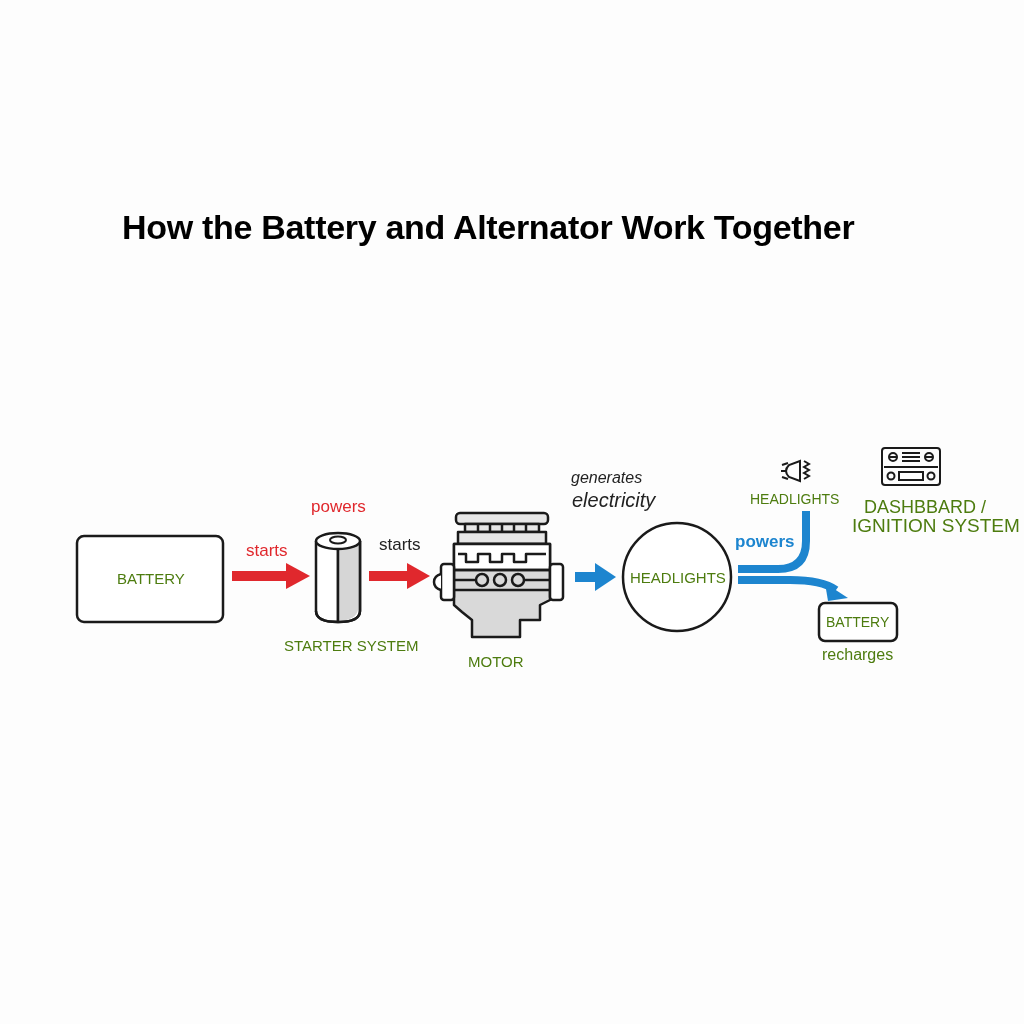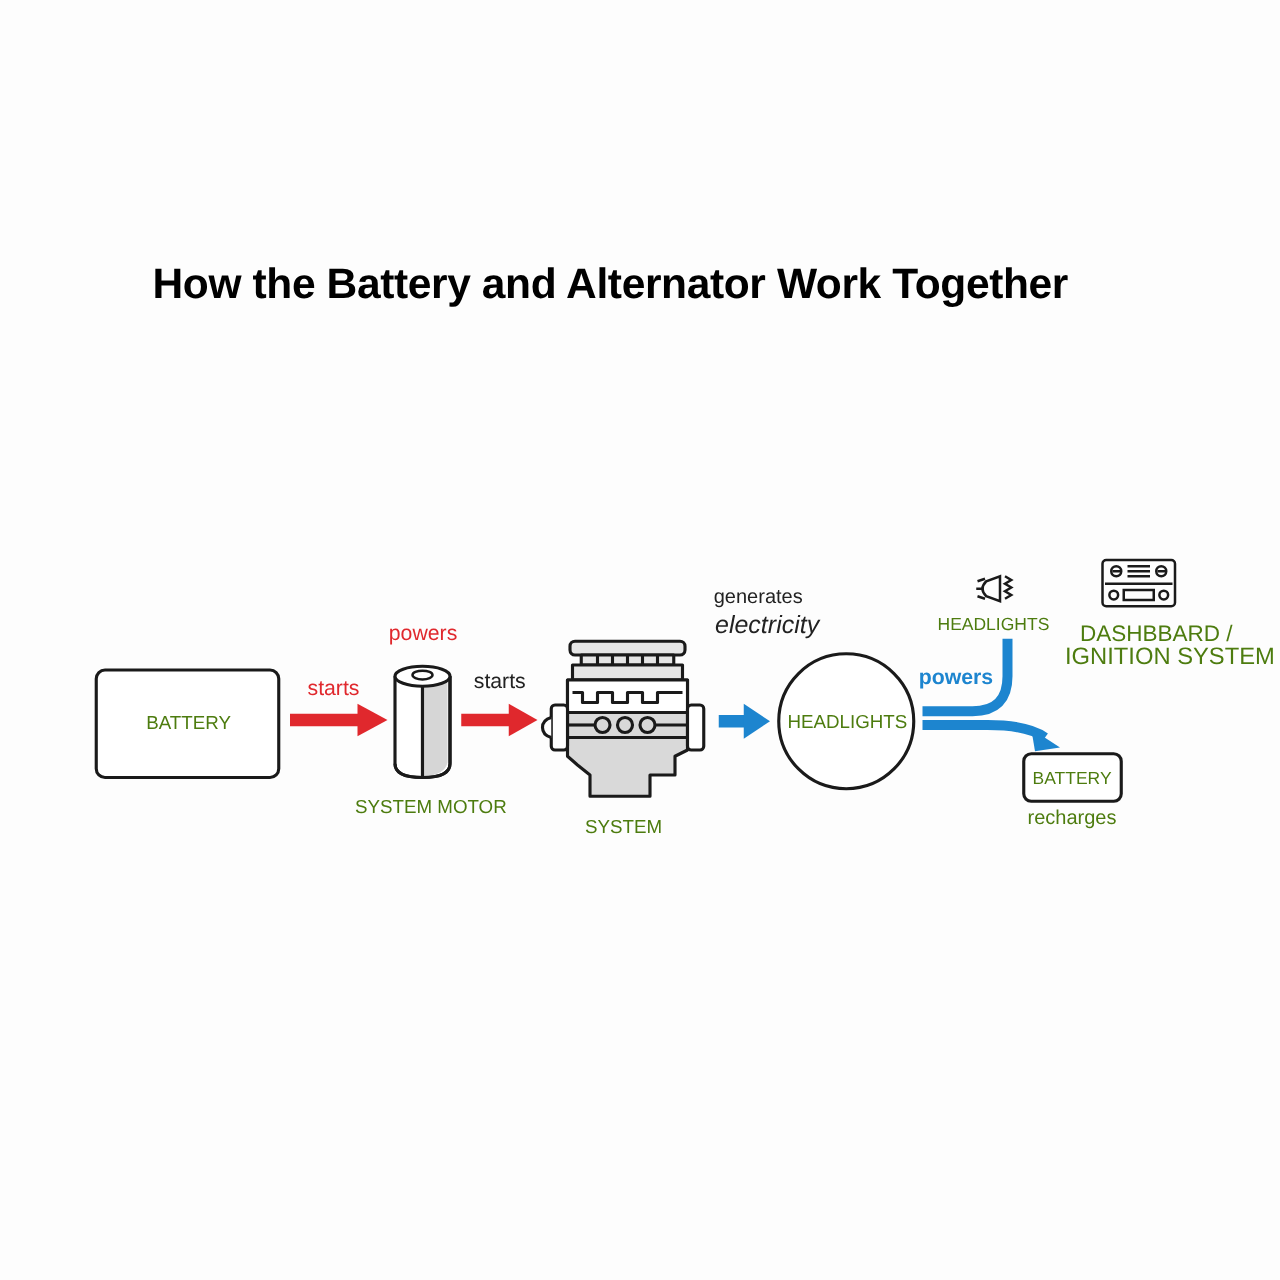--- a/index.html
+++ b/index.html
@@ -101,23 +101,23 @@
     <circle cx="891" cy="476" r="3.5"></circle>
       <circle cx="931" cy="476" r="3.5"></circle>
     <rect x="899" y="472" width="24" height="8"></rect>
   </g>
 </svg>
 
 <div class="lbl" style="left:117px;top:570px;font-size:15px;">BATTERY</div>
 <div class="lbl red" style="left:246px;top:541px;">starts</div>
 <div class="lbl red" style="left:311px;top:497px;">powers</div>
 <div class="lbl dark" style="left:379px;top:535px;">starts</div>
-<div class="lbl" style="left:284px;top:637px;">SYSTEM MOTOR</div>
-<div class="lbl" style="left:468px;top:653px;">SYSTEM</div>
-<div class="lbl dark" style="left:571px;top:469px;font-size:16px;">generates</div>
+<div class="lbl" style="left:284px;top:637px;">STARTER SYSTEM</div>
+<div class="lbl" style="left:468px;top:653px;">MOTOR</div>
+<div class="lbl dark" style="left:571px;top:469px;font-size:16px;font-style:italic;">generates</div>
 <div class="lbl dark" style="left:572px;top:489px;font-size:20px;font-style:italic;">electricity</div>
 <div class="lbl" style="left:630px;top:569px;">HEADLIGHTS</div>
 <div class="lbl blue" style="left:735px;top:532px;">powers</div>
 <div class="lbl" style="left:750px;top:491px;font-size:14px;">HEADLIGHTS</div>
 <div class="lbl" style="left:864px;top:497px;font-size:18px;">DASHBBARD /</div>
 <div class="lbl" style="left:852px;top:515px;font-size:19px;">IGNITION SYSTEM</div>
 <div class="lbl" style="left:826px;top:614px;font-size:14px;">BATTERY</div>
 <div class="lbl" style="left:822px;top:646px;font-size:16px;">recharges</div>
 
 </body></html>

